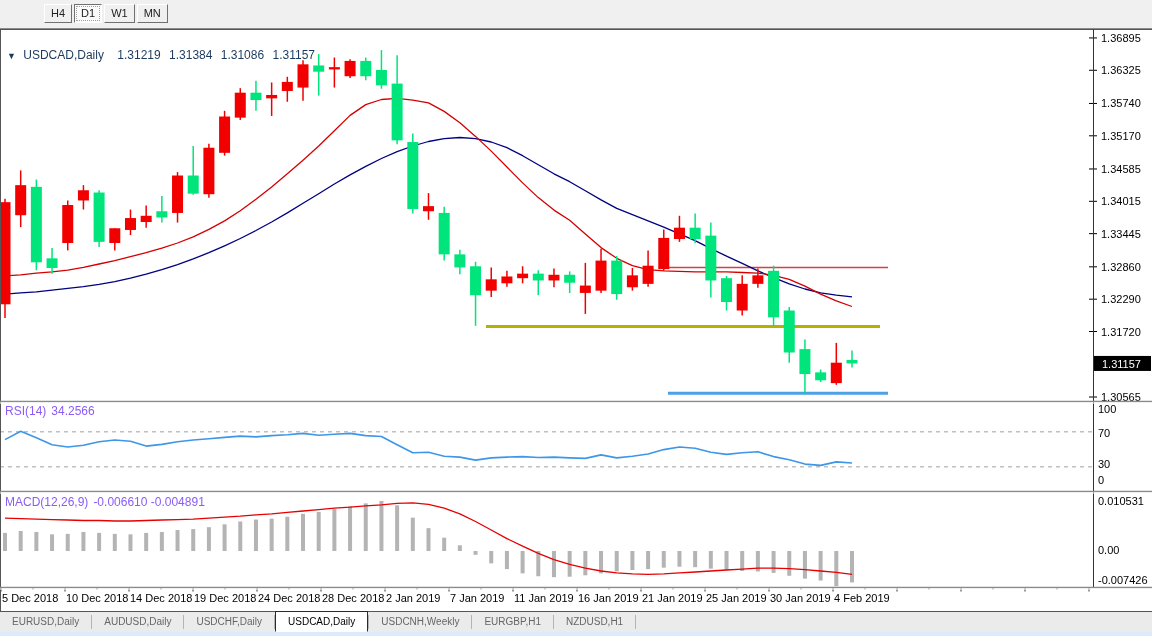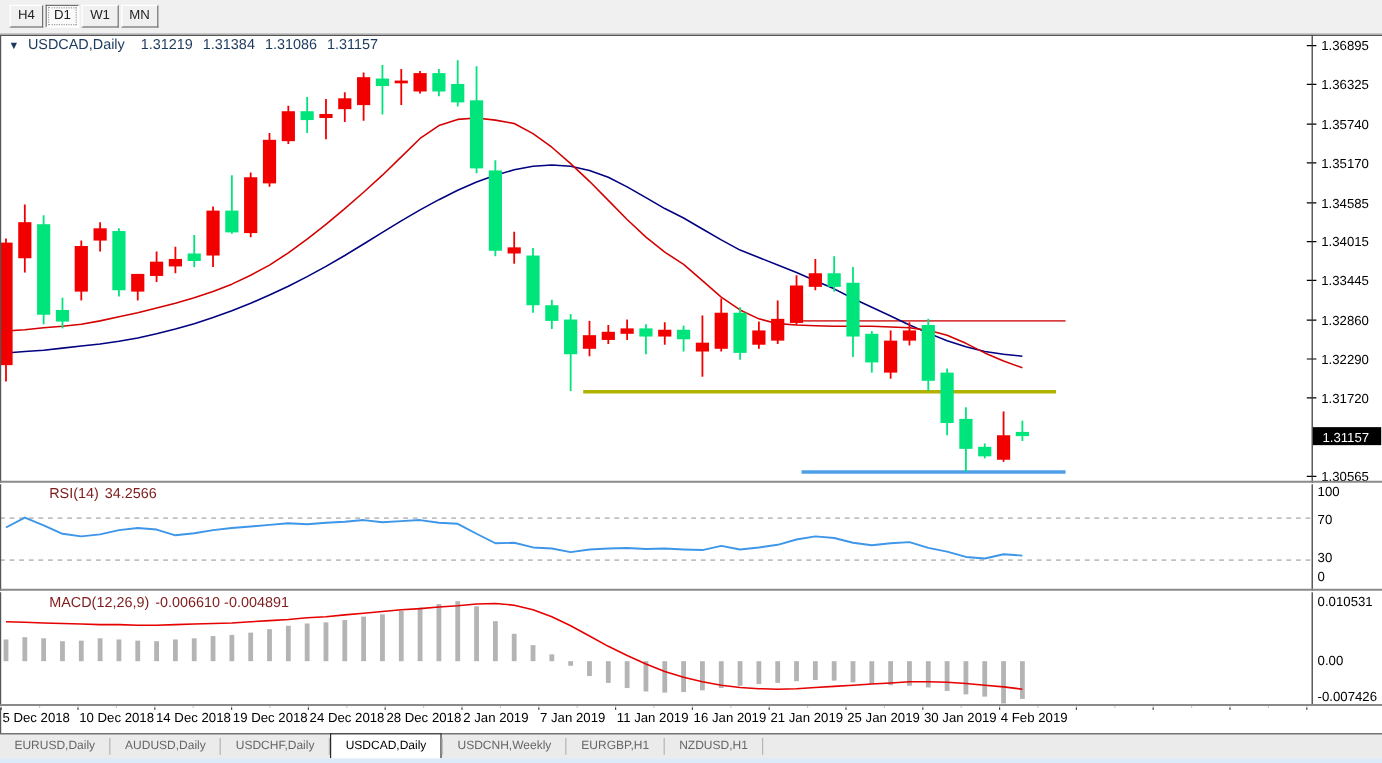--- a/index.html
+++ b/index.html
@@ -1,32 +1,32 @@
 <!DOCTYPE html>
 <html><head>
 <meta charset="utf-8">
 <style>
   html,body{margin:0;padding:0;}
   body{width:1152px;height:636px;overflow:hidden;font-family:"Liberation Sans",sans-serif;background:#f0f0f0;}
   #app{position:relative;width:1152px;height:636px;background:#f0f0f0;}
 
   
-  .toolbar{position:absolute;top:0;left:0;width:1152px;height:29px;background:#f0f0f0;border-bottom:1px solid #8a8a8a;box-sizing:border-box;}
+  .toolbar{position:absolute;top:0;left:0;width:1152px;height:29px;background:#f0f0f0;border-bottom:1px solid #8a8a8a;box-sizing:border-box;padding-left:36px;}
   .tf-btn{display:inline-block;margin:4px 1px 0 1px;padding:2px 6px 3px 6px;font-size:11px;color:#222;background:#f0f0f0;border:1px solid;border-color:#ffffff #707070 #707070 #ffffff;cursor:default;}
   .tf-btn:first-child{margin-left:8px;}
   .tf-btn.active{background:#fafafa;border-color:#707070 #ffffff #ffffff #707070;outline:1px dotted #a0a0a0;outline-offset:-3px;}
 
   
   .chart-area{position:absolute;top:29px;left:0;width:1152px;height:582px;background:#ffffff;}
   .chart-area svg{position:absolute;top:0;left:0;}
-  .chart-title{position:absolute;top:1px;left:7px;font-size:12px;color:#1c3a5e;white-space:nowrap;}
+  .chart-title{position:absolute;top:19px;left:7px;font-size:12px;color:#1c3a5e;white-space:nowrap;}
   .chart-title .arrow{font-size:9px;margin-right:4px;}
   .chart-title .sym{margin-right:10px;}
   .chart-title .v{margin-right:5px;}
-  .pane-label{position:absolute;left:5px;font-size:12px;color:#7f1d1d;white-space:nowrap;margin-left:36px;}
+  .pane-label{position:absolute;left:5px;font-size:12px;color:#8b5cf6;white-space:nowrap;}
   .pane-label .v{margin-left:5px;}
   #rsi-label{top:375px;}
   #macd-label{top:466px;}
 
   
   .tabbar{position:absolute;top:611px;left:0;width:1152px;height:21px;background:#ebebeb;border-top:1px solid #555;box-sizing:border-box;white-space:nowrap;}
   .tab{display:inline-block;height:20px;line-height:20px;padding:0 12px;font-size:10px;color:#666;vertical-align:top;}
   .tab.active{background:#fff;color:#000;border:1px solid #2a2a2a;border-bottom:1px solid #fff;line-height:19px;height:21px;margin-top:-1px;box-sizing:border-box;}
   .tab-div{display:inline-block;width:1px;height:14px;margin:3px 0;background:#b5b5b5;vertical-align:top;}
   .bottom-strip{position:absolute;top:632px;left:0;width:1152px;height:4px;background:#dcebfa;}

